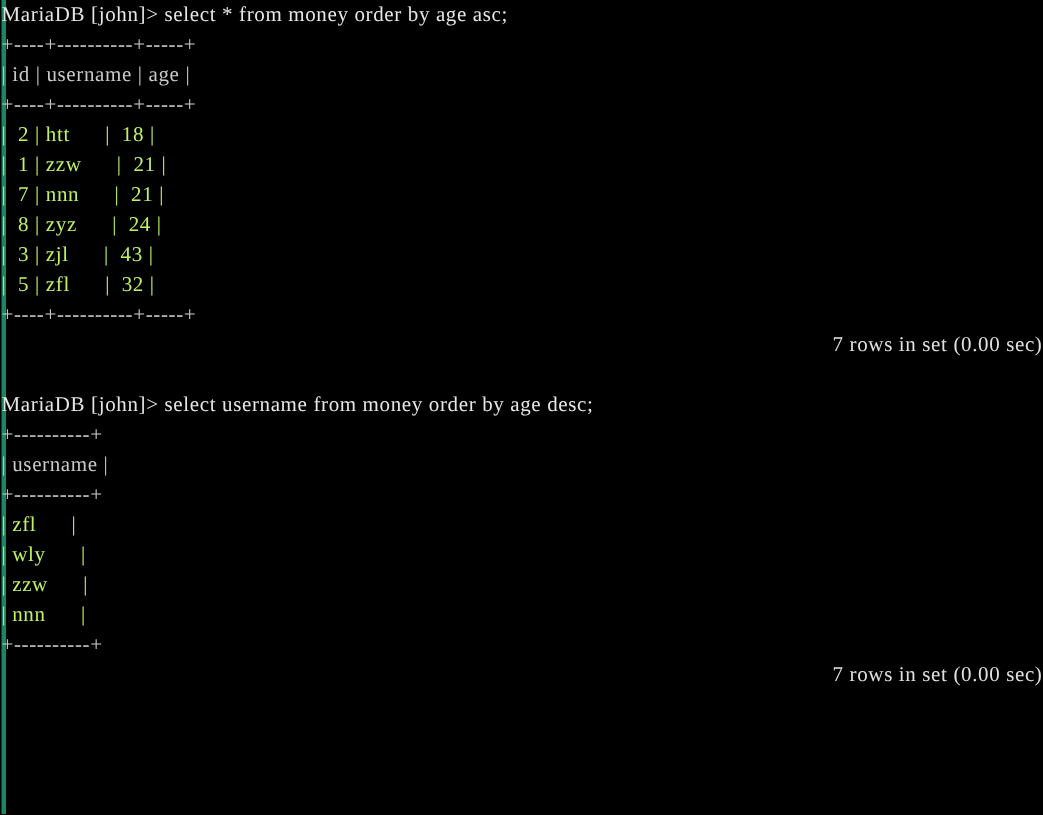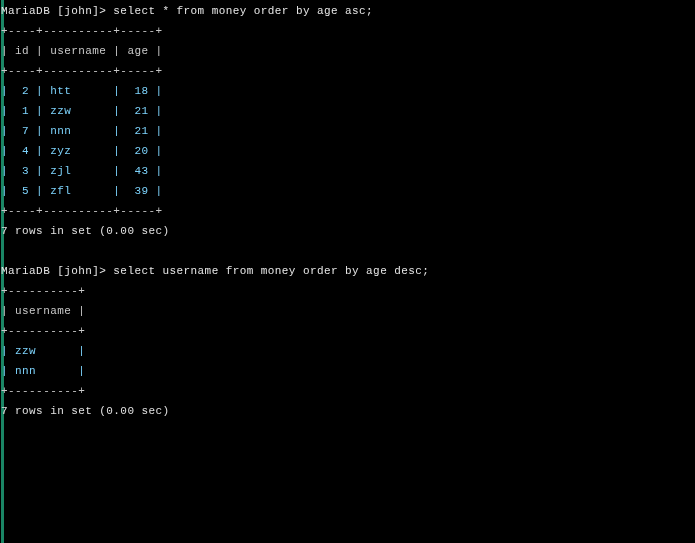--- a/index.html
+++ b/index.html
@@ -7,22 +7,22 @@
     margin: 0;
     padding: 0;
     background: #000000;
   }
   #terminal {
     position: relative;
     width: 695px;
     height: 543px;
     background: #000000;
     overflow: hidden;
-    font-family: Liberation Mono, monospace;
-    font-size: 11px;
+    font-family: Liberation Serif, serif;
+    font-size: 14px;
     line-height: 20px;
     color: #d8d8d8;
     -webkit-font-smoothing: none;
   }
   
   #edge-accent {
     position: absolute;
     left: 1px;
     top: 0;
     width: 3px;
@@ -47,24 +47,25 @@
     letter-spacing: 0.42px;
     padding-left: 1px;
   }
   .prompt-line {
     color: #e6e6e6;
   }
   .rule-line {
     color: #c9c9c9;
   }
   .data-line {
-    color: #7dd3fc;
+    color: #bef264;
   }
   .status-line {
     color: #e0e0e0;
+    text-align: right;
   }
   .blank-line {
     color: transparent;
   }
 </style>
 </head>
 <body>
 
 <div id="terminal">
 
@@ -76,38 +77,40 @@
 
     <span class="line rule-line">+----+----------+-----+</span>
 
     <span class="line rule-line">| id | username | age |</span>
 
     <span class="line rule-line">+----+----------+-----+</span>
 
     <span class="line data-line">|  2 | htt      |  18 |</span>
     <span class="line data-line">|  1 | zzw      |  21 |</span>
     <span class="line data-line">|  7 | nnn      |  21 |</span>
-    <span class="line data-line">|  4 | zyz      |  20 |</span>
+    <span class="line data-line">|  8 | zyz      |  24 |</span>
     <span class="line data-line">|  3 | zjl      |  43 |</span>
-    <span class="line data-line">|  5 | zfl      |  39 |</span>
+    <span class="line data-line">|  5 | zfl      |  32 |</span>
 
     <span class="line rule-line">+----+----------+-----+</span>
 
     <span class="line status-line">7 rows in set (0.00 sec)</span>
 
     <span class="line blank-line"></span>
 
     <span class="line prompt-line">MariaDB [john]&gt; select username from money order by age desc;</span>
 
     <span class="line rule-line">+----------+</span>
 
     <span class="line rule-line">| username |</span>
 
     <span class="line rule-line">+----------+</span>
 
+    <span class="line data-line">| zfl      |</span>
+    <span class="line data-line">| wly      |</span>
     <span class="line data-line">| zzw      |</span>
     <span class="line data-line">| nnn      |</span>
 
     <span class="line rule-line">+----------+</span>
 
     <span class="line status-line">7 rows in set (0.00 sec)</span>
 
   </div>
 </div>
 

